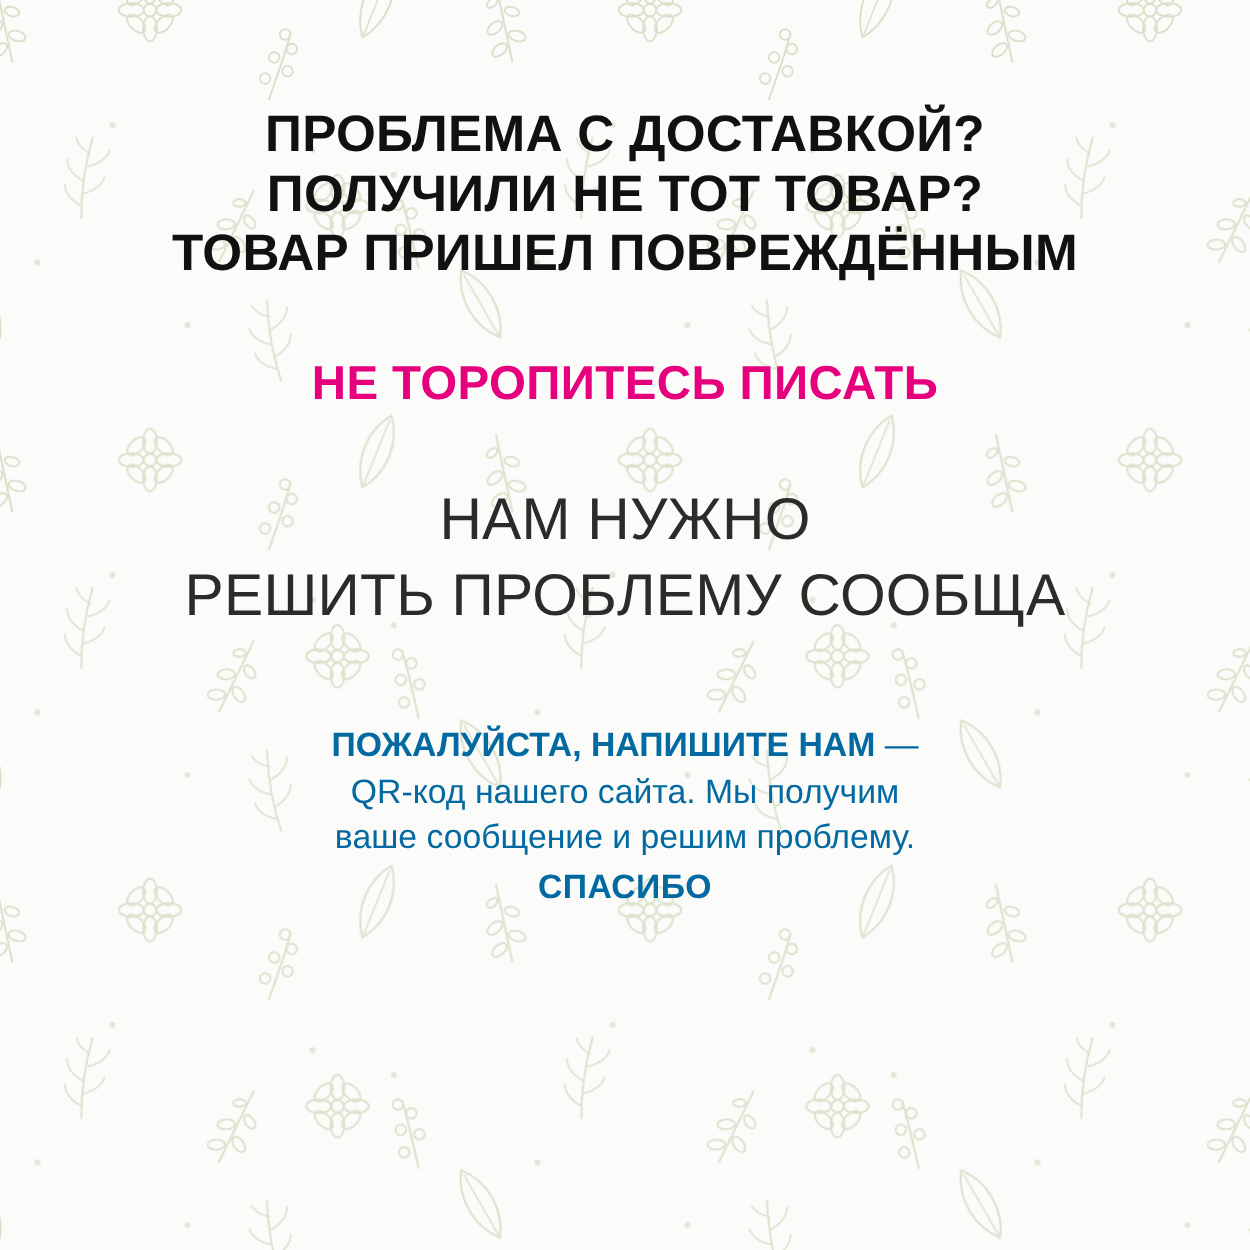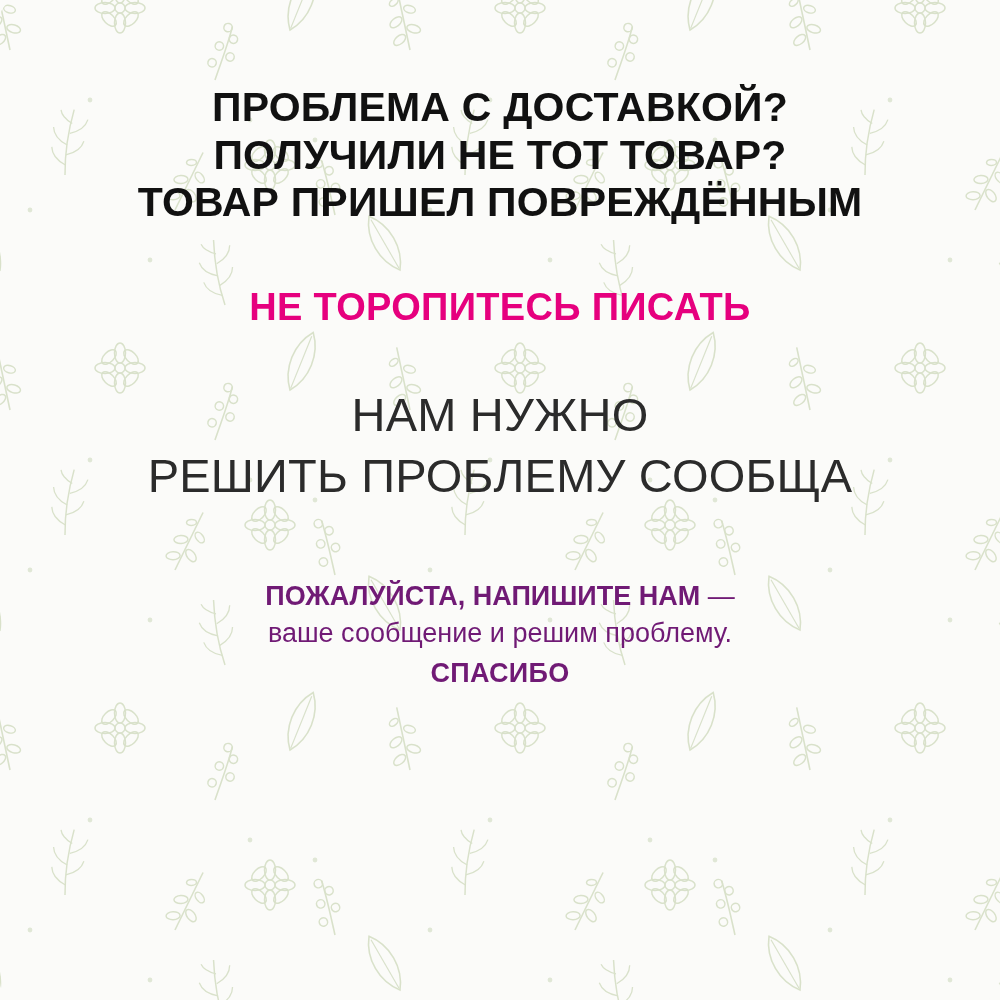--- a/index.html
+++ b/index.html
@@ -13,21 +13,20 @@
     background: #fbfbf9;
     overflow: hidden;
   }
 
   #poster {
     position: relative;
     width: 1000px;
     height: 1000px;
     background: #fbfbf9;
     overflow: hidden;
-    border-radius: 18px;
   }
 
   
   #pattern {
     position: absolute;
     inset: 0;
     z-index: 0;
     pointer-events: none;
   }
   #pattern svg {
@@ -77,21 +76,21 @@
     color: #2b2b2b;
     text-transform: uppercase;
     margin: 54px auto 0 auto;
     max-width: 860px;
   }
   .subhead .ln { display: block; white-space: nowrap; }
 
   .body-block {
     font-size: 27px;
     line-height: 1.34;
-    color: #701a75;
+    color: #0369a1;
     margin: 72px auto 0 auto;
     max-width: 680px;
   }
   .body-block .ln { display: block; white-space: nowrap; }
   .body-block .b { font-weight: 800; }
   .thanks {
     display: block;
     font-weight: 800;
     font-size: 27px;
     letter-spacing: 0.3px;
@@ -200,18 +199,19 @@
       <span class="ln">НЕ ТОРОПИТЕСЬ ПИСАТЬ</span>
     </h2>
 
     <h3 class="subhead">
       <span class="ln">НАМ НУЖНО</span>
       <span class="ln">РЕШИТЬ ПРОБЛЕМУ СООБЩА</span>
     </h3>
 
     <div class="body-block">
       <span class="ln"><span class="b">ПОЖАЛУЙСТА, НАПИШИТЕ НАМ</span><span> —</span></span>
+      <span class="ln">QR-код нашего сайта. Мы получим</span>
       <span class="ln">ваше сообщение и решим проблему.</span>
       <span class="thanks">СПАСИБО</span>
     </div>
 
   </div>
 </div>
 
 </body></html>

